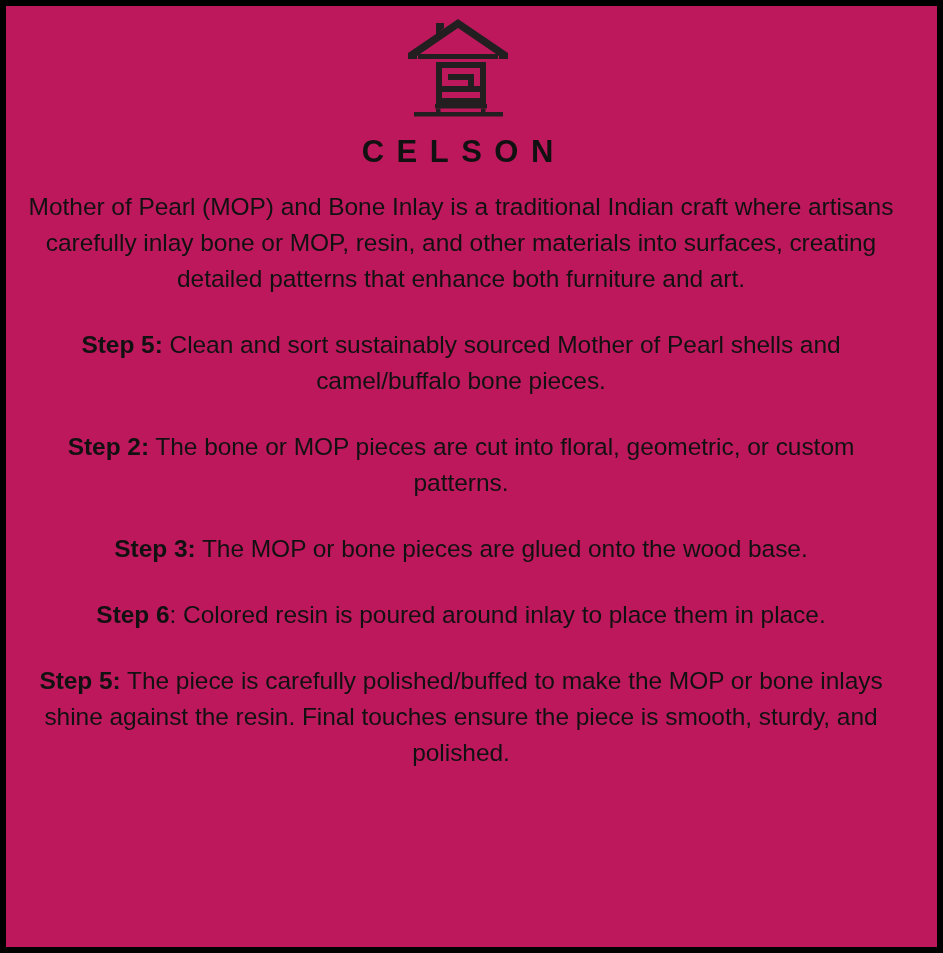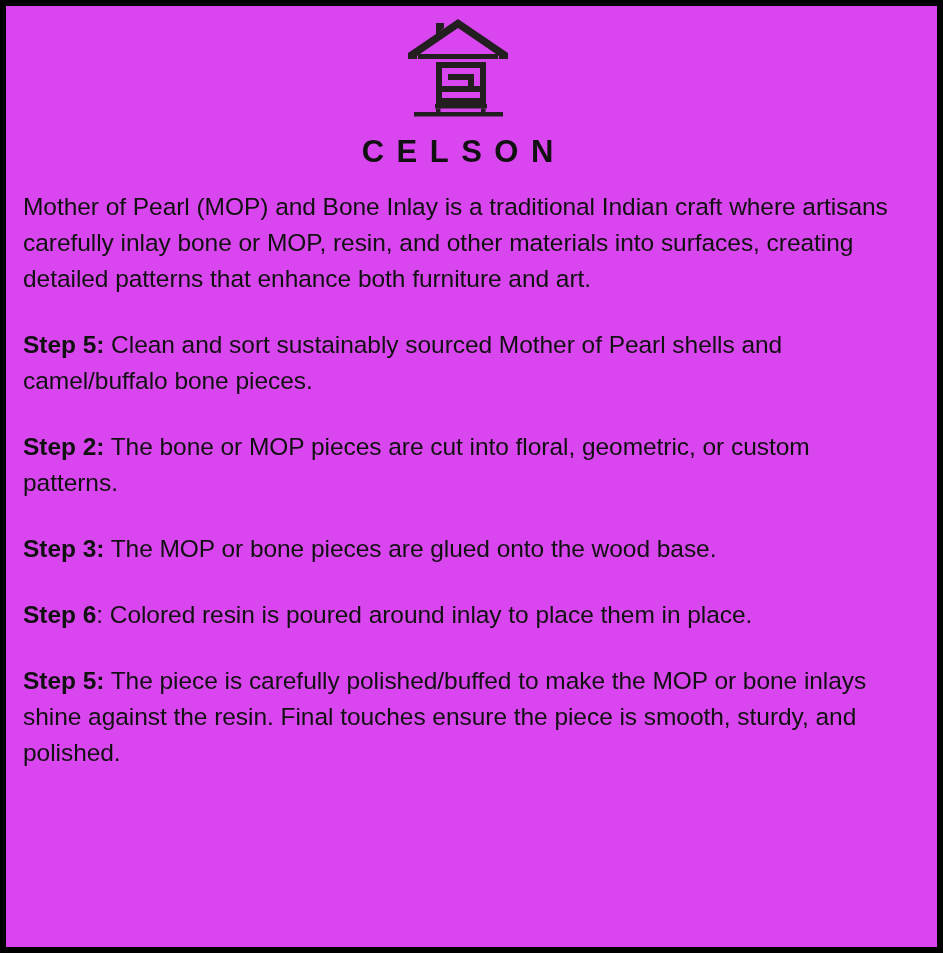--- a/index.html
+++ b/index.html
@@ -15,21 +15,21 @@
     font-family: "Liberation Sans", sans-serif;
     color: #111111;
   }
 
   
   .card {
     position: relative;
     box-sizing: border-box;
     width: 943px;
     height: 953px;
-    background: #d946ef;
+    background: #be185d;
     border: 6px solid #000000;
   }
 
   .inner {
     box-sizing: border-box;
     width: 100%;
     height: 100%;
     padding: 4px 38px 0 10px;
   }
 
@@ -67,20 +67,21 @@
     letter-spacing: 4.4px;
     color: #111111;
     line-height: 1.2;
     white-space: nowrap;
   }
 
   
   .body-copy {
     margin: 0 0 0 7px;
     padding-top: 22px;
+    text-align: center;
   }
 
   .para {
     font-family: "Liberation Sans Narrow", "Liberation Sans", sans-serif;
     font-size: 24.5px;
     font-weight: 400;
     line-height: 36px;
     color: #111111;
     margin: 0 0 30px 0;
     letter-spacing: -0.05px;

